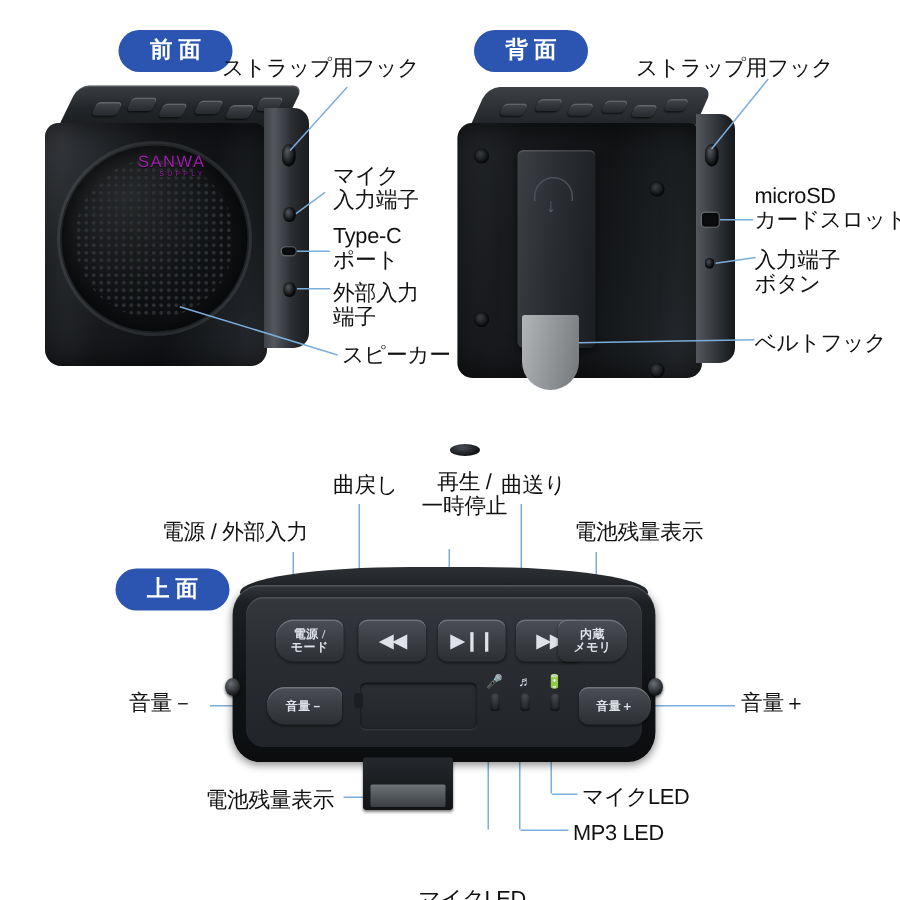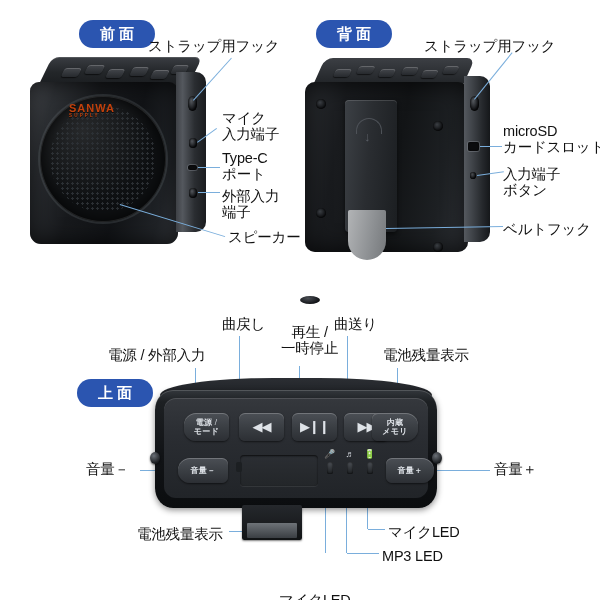--- a/index.html
+++ b/index.html
@@ -77,23 +77,23 @@
   }
   .grill::after{
     content:"";position:absolute;inset:8%;
     border-radius:50%;
     background-image:radial-gradient(#2e3236 36%,transparent 38%);
     background-size:5px 5px;
     opacity:.95;
   }
   .logo{
     position:absolute;
-    color:#c2410c;
-    font-weight:700;
-    text-align:left;
+    color:#a21caf;
+    font-weight:400;
+    text-align:right;
     letter-spacing:1px;
     line-height:1;
     z-index:3;
     text-shadow:0 1px 0 rgba(0,0,0,.7);
   }
   .logo .l1{font-size:11px;display:block;}
   .logo .l2{font-size:4.5px;display:block;letter-spacing:2.2px;}
 
   .port{position:absolute;background:#05060700;border-radius:40%;}
   .port i{position:absolute;inset:0;border-radius:50%/40%;
@@ -301,21 +301,21 @@
 ボタン</div>
     <div class="lbl" style="left:503px;top:221px;">ベルトフック</div>
   </div>
 
   <div>
 
     <div class="badge" style="left:78px;top:380px;">上面</div>
 
     <div class="lbl" style="left:108px;top:347px;">電源 / 外部入力</div>
     <div class="lbl" style="left:222px;top:316px;">曲戻し</div>
-    <div class="lbl" style="left:281px;top:324px;text-align:center;">再生 /
+    <div class="lbl" style="left:281px;top:314px;text-align:center;">再生 /
 一時停止</div>
     <div class="lbl" style="left:334px;top:316px;">曲送り</div>
     <div class="lbl" style="left:383px;top:347px;">電池残量表示</div>
 
     <div class="lbl" style="left:86px;top:461px;">音量－</div>
     <div class="lbl" style="left:494px;top:461px;">音量＋</div>
 
     <div class="lbl" style="left:137px;top:526px;">電池残量表示</div>
     <div class="lbl" style="left:279px;top:548px;margin-top:44px;">マイクLED</div>
     <div class="lbl" style="left:382px;top:548px;">MP3 LED</div>

